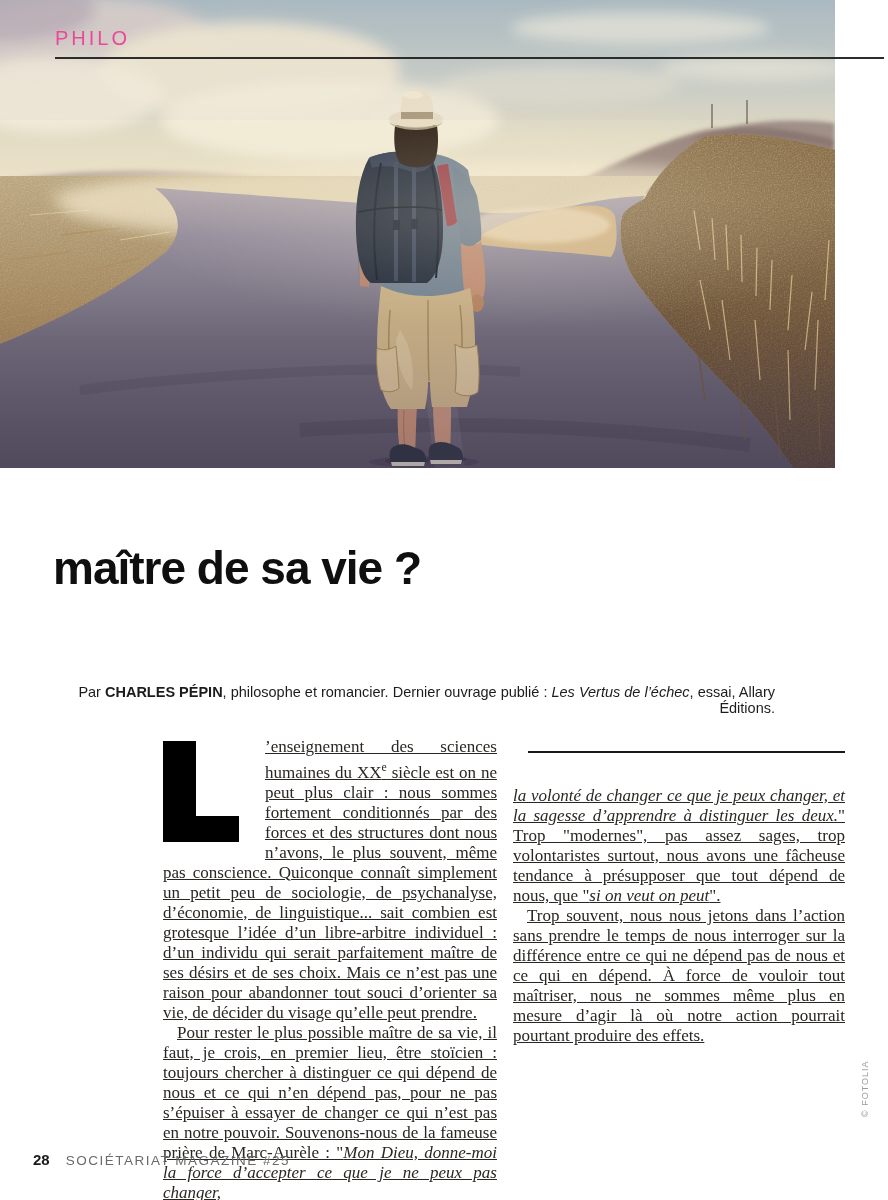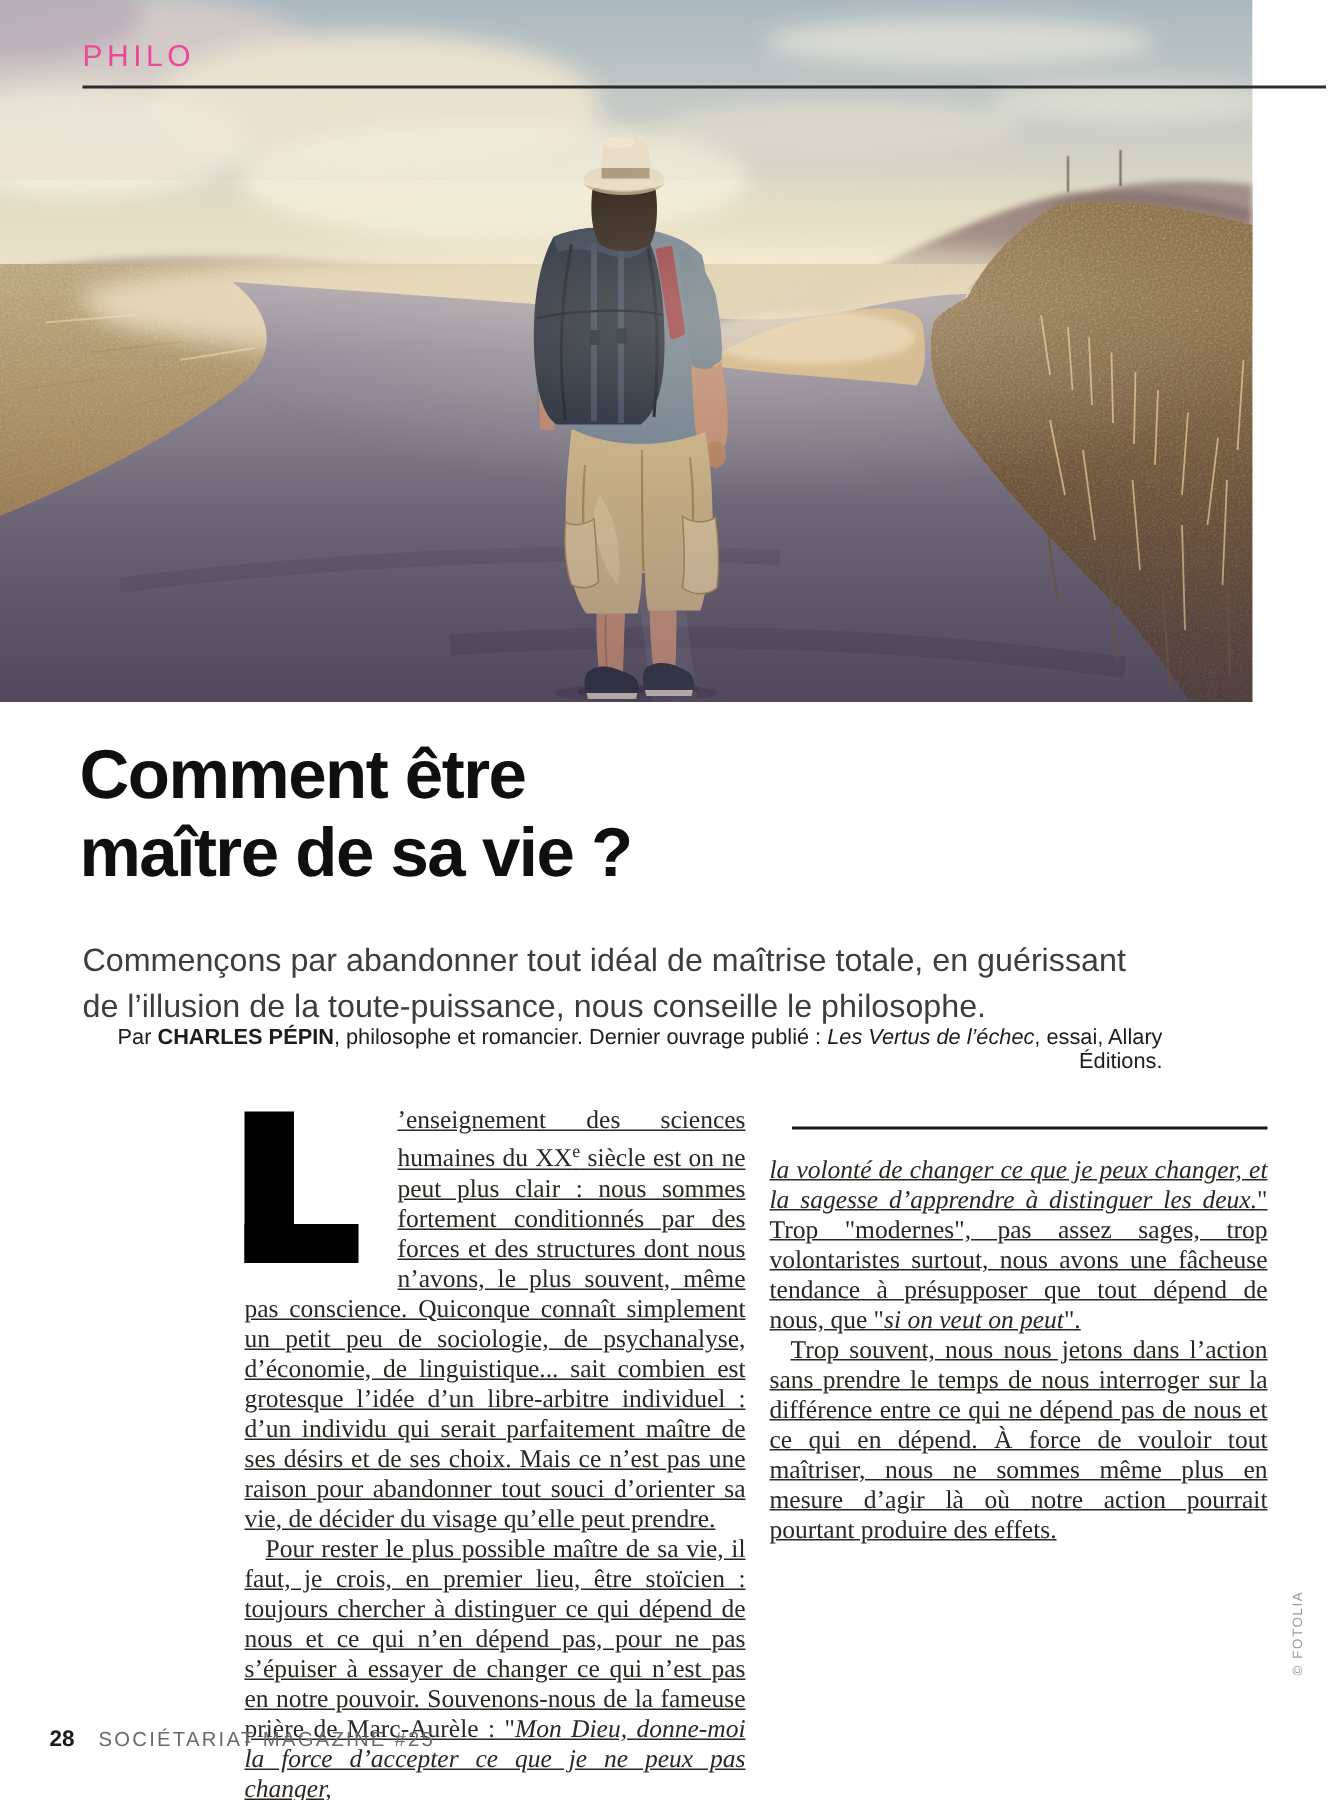--- a/index.html
+++ b/index.html
@@ -28,21 +28,21 @@
   .col p{margin:0;text-decoration:underline;}
   .col p.indent{text-indent:14px;}
   .col i{font-style:italic;}
   .dropcap{float:left;width:90px;height:104px;margin:4px 12px 2px 0;position:relative;}
   .dropcap-shape{position:absolute;left:0;top:0;width:76px;height:101px;box-sizing:border-box;
                  border-left:33px solid #000;border-bottom:26px solid #000;}
   .sr{position:absolute;opacity:0;font-size:10px;left:0;top:0;}
   .pull-quote{font-family:"Liberation Serif",serif;font-weight:700;font-size:26.5px;
               line-height:33px;color:#181818;margin:7px 0 0 15px;text-align:left;}
   .pull-rule{height:2px;background:#181818;margin:14px 0 0 15px;}
-  .col-right .first-par{margin-top:17px;}
+  .col-right .first-par{margin-top:33px;}
   
   .footer{position:absolute;left:33px;top:1151px;display:flex;align-items:baseline;gap:16px;}
   .page-num{font-size:15px;font-weight:700;color:#1a1a1a;}
   .mag-name{font-size:13.5px;letter-spacing:1.5px;color:#6a6a6a;}
   
   .credit{position:absolute;left:860px;top:1117px;transform:rotate(-90deg);
           transform-origin:0 0;font-size:9px;letter-spacing:1px;color:#9b9b9b;white-space:nowrap;}
 </style>
 </head>
 <body>
@@ -239,24 +239,23 @@
       <rect x="0" y="300" width="835" height="168" fill="url(#vignG)"></rect>
       <ellipse cx="500" cy="210" rx="380" ry="120" fill="url(#hazeG)" opacity="0.28"></ellipse>
       <rect x="0" y="0" width="835" height="120" fill="#beafbe" opacity="0.08"></rect>
     </svg>
   </div>
 
   <div class="kicker">PHILO</div>
   <div class="kicker-rule"></div>
 
   <h1 class="title" style="margin:0;">
-    <span>Comment être</span><br>
+    <br>
     <span>maître de sa vie ?</span>
   </h1>
-  <div class="standfirst">Commençons par abandonner tout idéal de maîtrise totale, en guérissant de l’illusion de la toute-puissance, nous conseille le philosophe.</div>
   <div class="byline"><span>Par </span><b>CHARLES PÉPIN</b><span>, philosophe et romancier. Dernier ouvrage publié : </span><i>Les Vertus de l’échec</i><span>, essai, Allary Éditions.</span></div>
 
   <div class="col col-left">
     <p><span class="dropcap">
           <span class="dropcap-shape"></span>
           <span class="sr">L</span>
         </span><span>’enseignement des sciences humaines du XX</span><sup style="font-size:70%;">e</sup><span> siècle est on ne peut plus clair : nous sommes fortement conditionnés par des forces et des structures dont nous n’avons, le plus souvent, même pas conscience. Quiconque connaît simplement un petit peu de sociologie, de psychanalyse, d’économie, de linguistique... sait combien est grotesque l’idée d’un libre-arbitre individuel : d’un individu qui serait parfaitement maître de ses désirs et de ses choix. Mais ce n’est pas une raison pour abandonner tout souci d’orienter sa vie, de décider du visage qu’elle peut prendre.</span></p>
     <p class="indent"><span>Pour rester le plus possible maître de sa vie, il faut, je crois, en premier lieu, être stoïcien : toujours chercher à distinguer ce qui dépend de nous et ce qui n’en dépend pas, pour ne pas s’épuiser à essayer de changer ce qui n’est pas en notre pouvoir. Souvenons-nous de la fameuse prière de Marc-Aurèle : "</span><i>Mon Dieu, donne-moi la force d’accepter ce que je ne peux pas changer,</i></p>
   </div>
 

